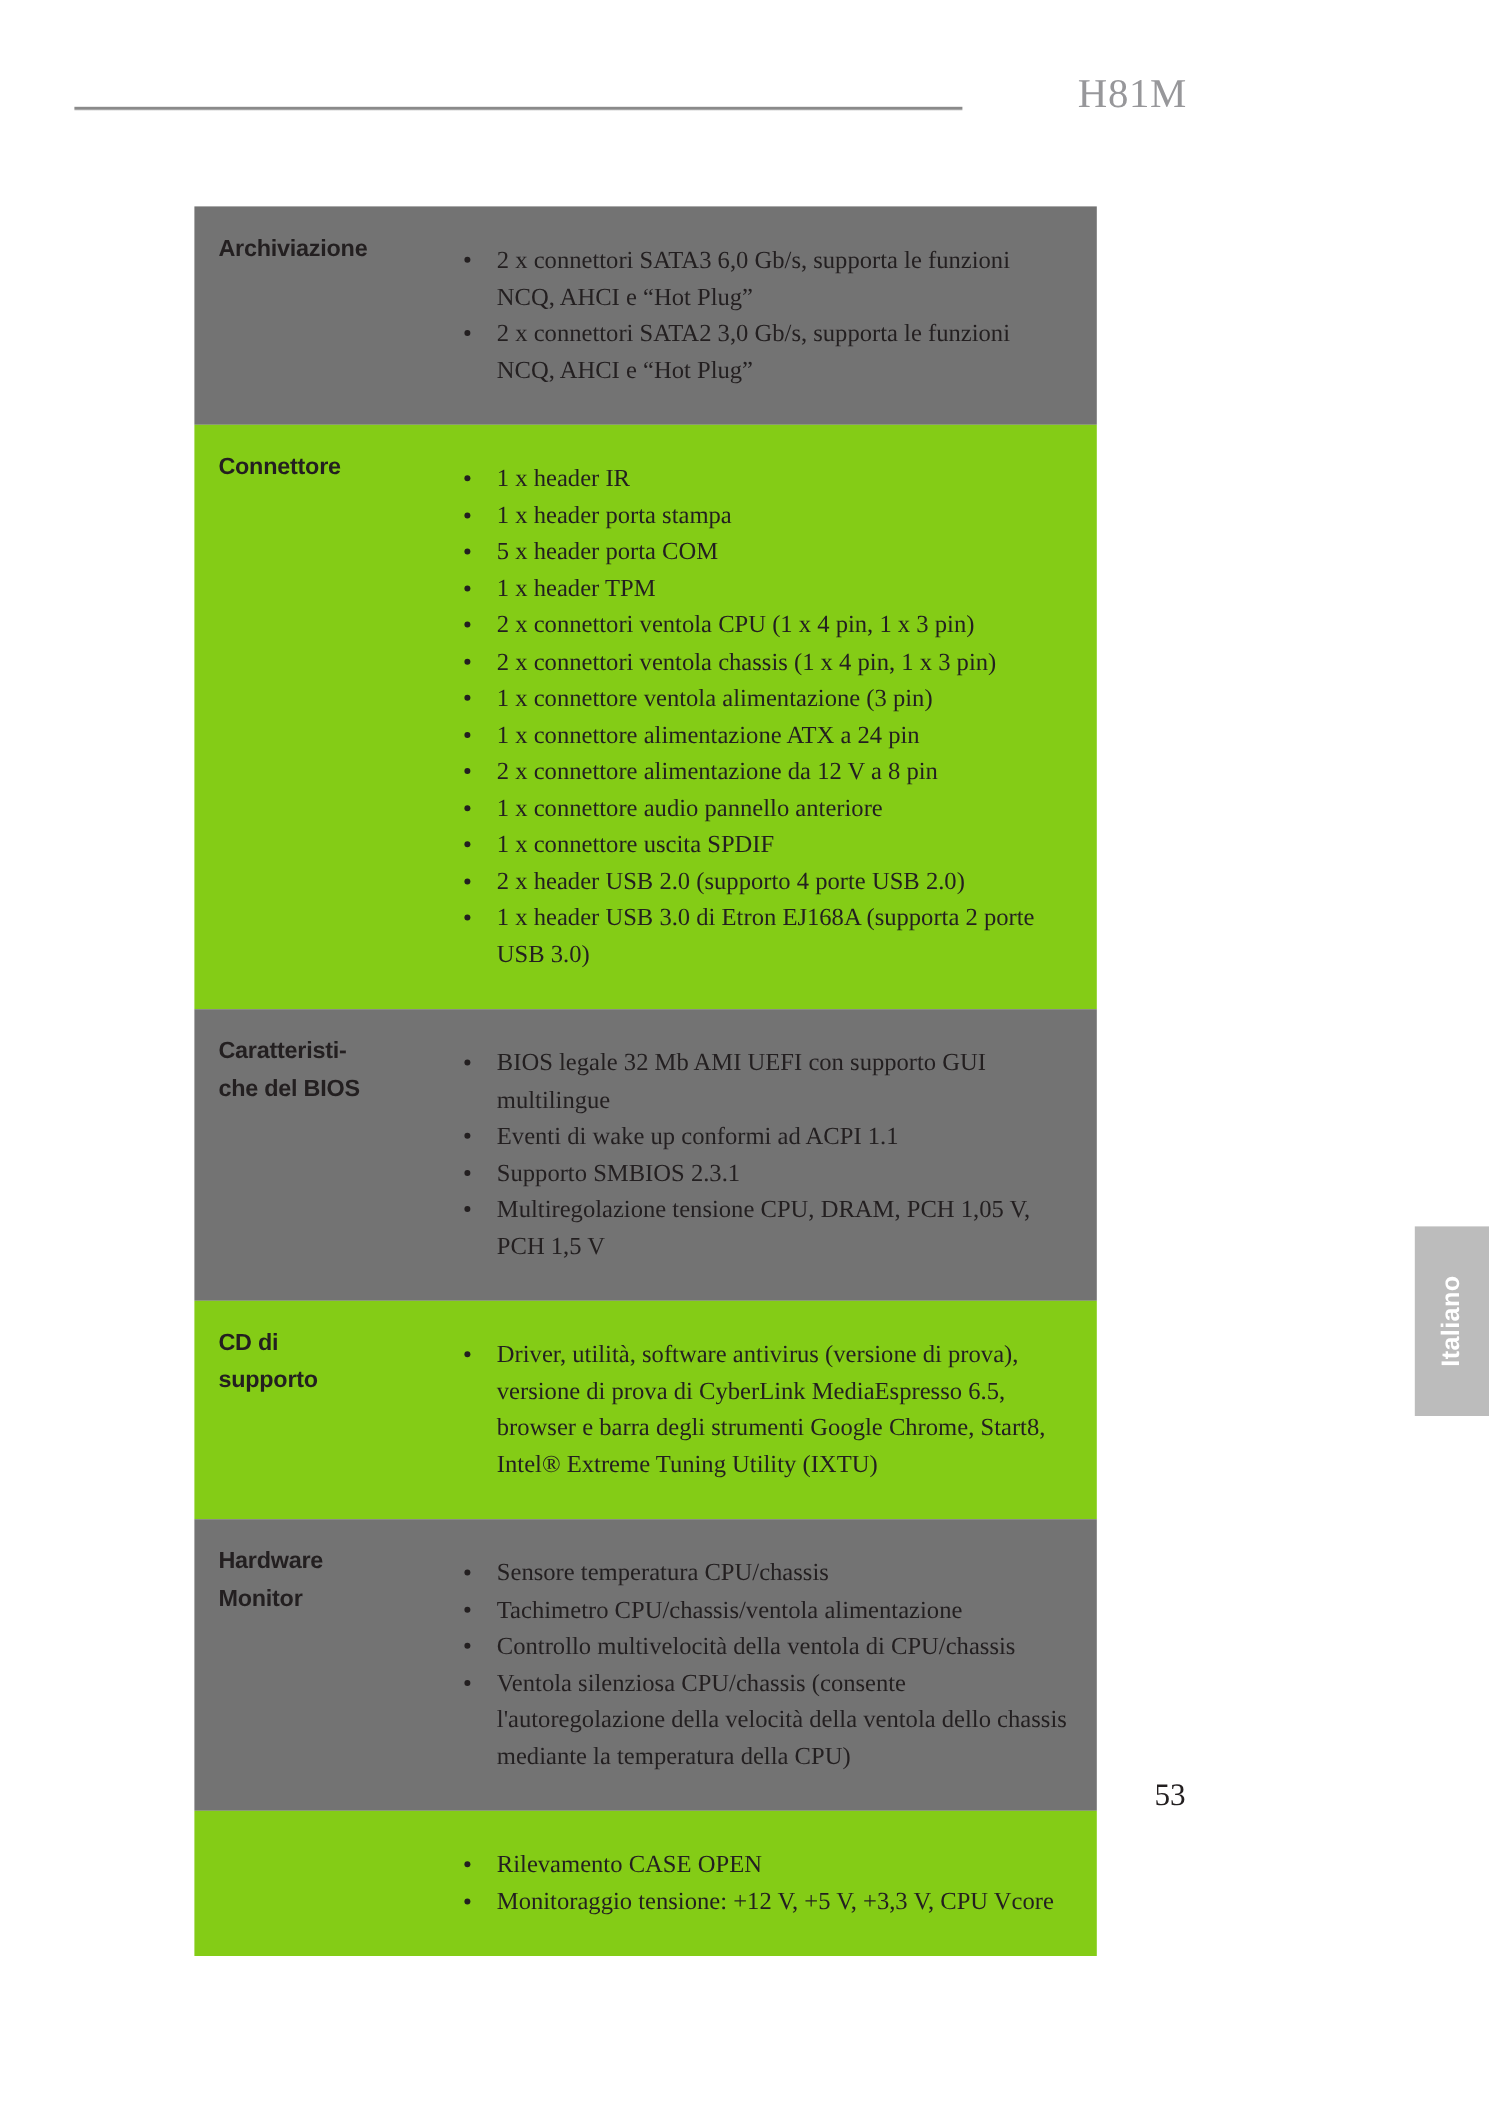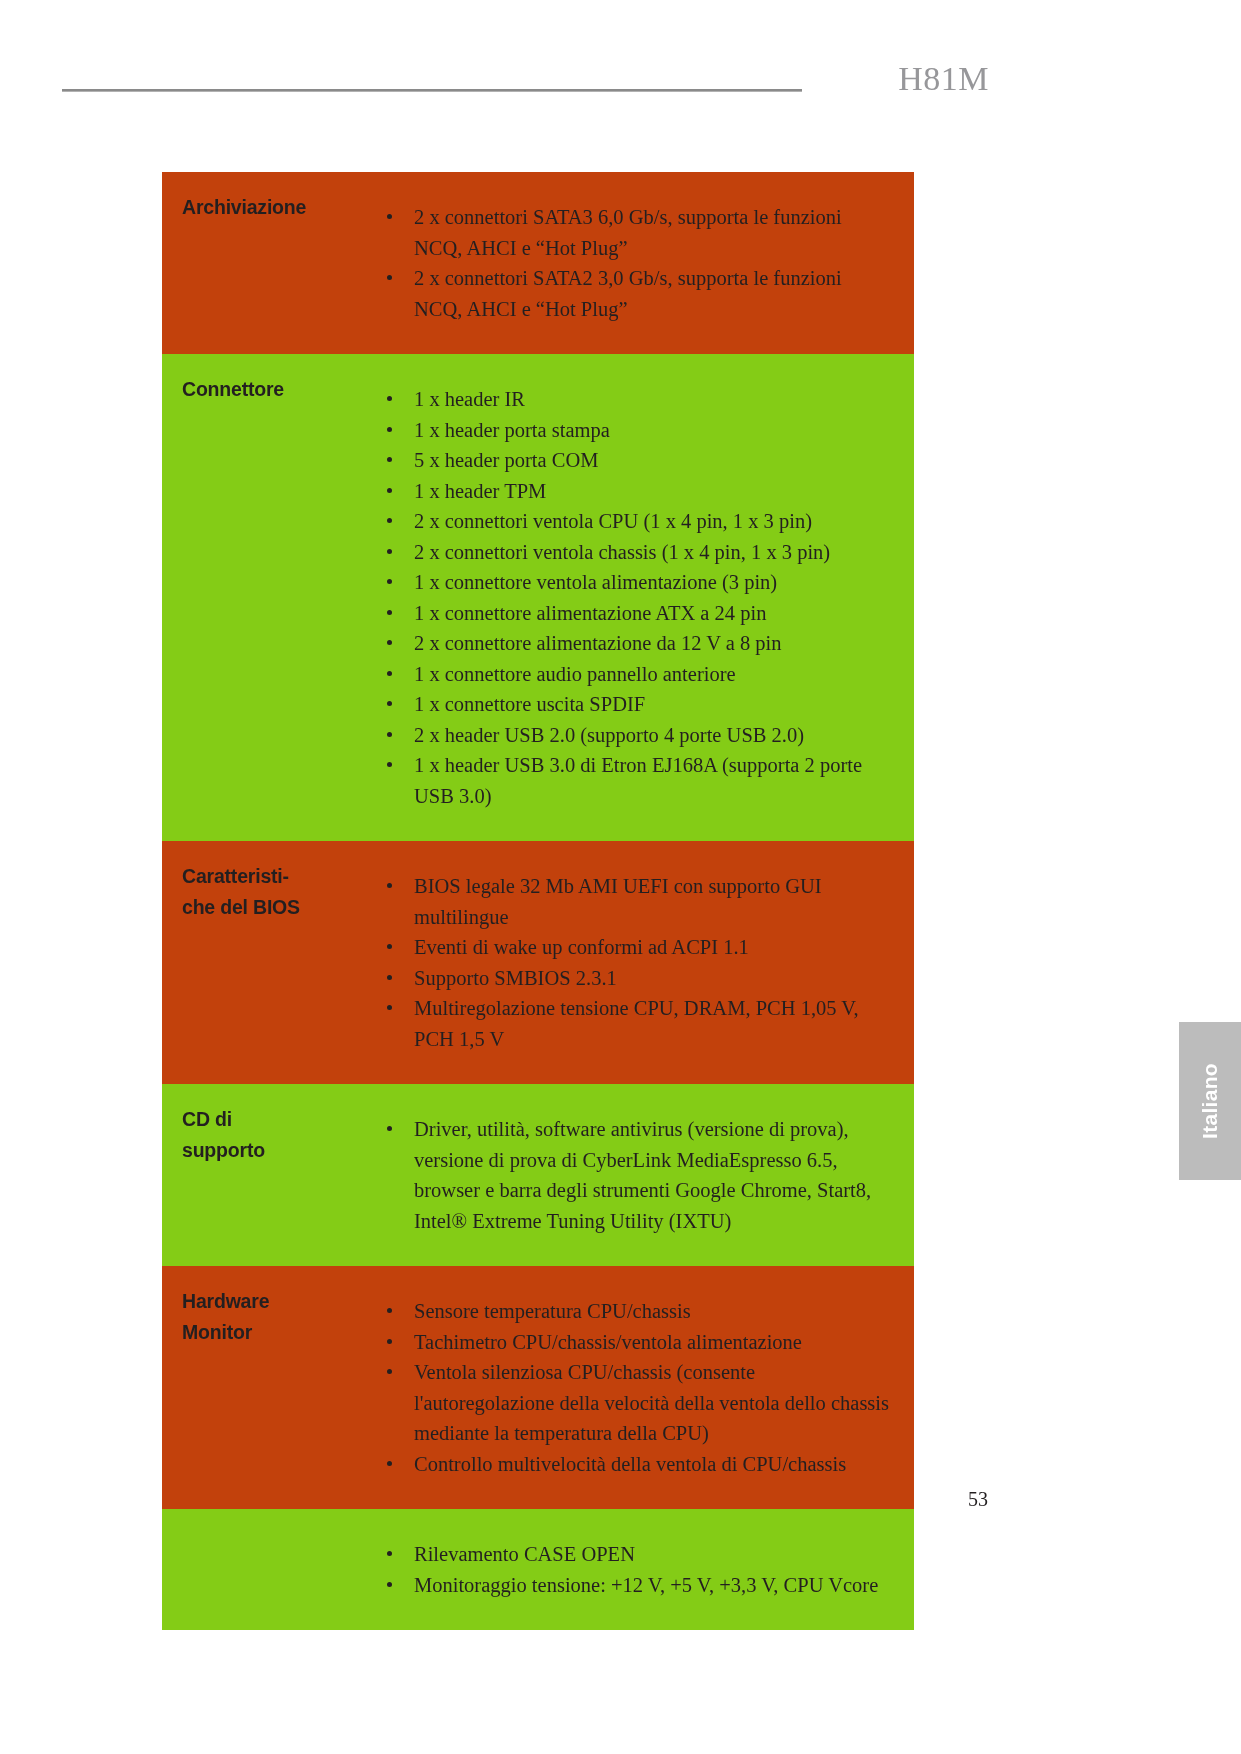--- a/index.html
+++ b/index.html
@@ -50,21 +50,21 @@
   .spec-table {
     position: absolute;
     left: 162px;
     top: 172px;
     width: 752px;
   }
   .spec-row {
     display: flex;
     align-items: flex-start;
     padding: 14px 0 14px 0;
-    background: #c2410c;
+    background: #737373;
   }
   .spec-row.shaded {
     background: #84cc16;
   }
   .row-label {
     flex: 0 0 200px;
     padding-left: 20px;
     padding-top: 6px;
     box-sizing: border-box;
     font-family: "Liberation Sans", sans-serif;
@@ -123,21 +123,21 @@
     transform: rotate(180deg);
     letter-spacing: 0.3px;
   }
 
   
   .page-number {
     position: absolute;
     right: 253px;
     bottom: 243px;
     font-family: "Liberation Serif", serif;
-    font-size: 20px;
+    font-size: 26px;
     color: #231f20;
   }
 </style>
 </head>
 <body>
 
 <div class="page-header">
   <div class="header-rule"></div>
   <div class="header-model">H81M</div>
 </div>
@@ -190,22 +190,22 @@
           <li><span class="dot"></span><span>Driver, utilità, software antivirus (versione di prova), versione di prova di CyberLink MediaEspresso 6.5, browser e barra degli strumenti Google Chrome, Start8, Intel® Extreme Tuning Utility (IXTU)</span></li>
         </ul>
       </div>
     </div>
     <div class="spec-row">
       <div class="row-label">Hardware<br>Monitor</div>
       <div class="row-items">
         <ul class="bullets">
           <li><span class="dot"></span><span>Sensore temperatura CPU/chassis</span></li>
           <li><span class="dot"></span><span>Tachimetro CPU/chassis/ventola alimentazione</span></li>
+          <li><span class="dot"></span><span>Controllo multivelocità della ventola di CPU/chassis</span></li>
           <li><span class="dot"></span><span>Ventola silenziosa CPU/chassis (consente l'autoregolazione della velocità della ventola dello chassis mediante la temperatura della CPU)</span></li>
-          <li><span class="dot"></span><span>Controllo multivelocità della ventola di CPU/chassis</span></li>
         </ul>
       </div>
     </div>
     <div class="spec-row shaded">
       <div class="row-label"></div>
       <div class="row-items">
         <ul class="bullets">
           <li><span class="dot"></span><span>Rilevamento CASE OPEN</span></li>
           <li><span class="dot"></span><span>Monitoraggio tensione: +12 V, +5 V, +3,3 V, CPU Vcore</span></li>
         </ul>

